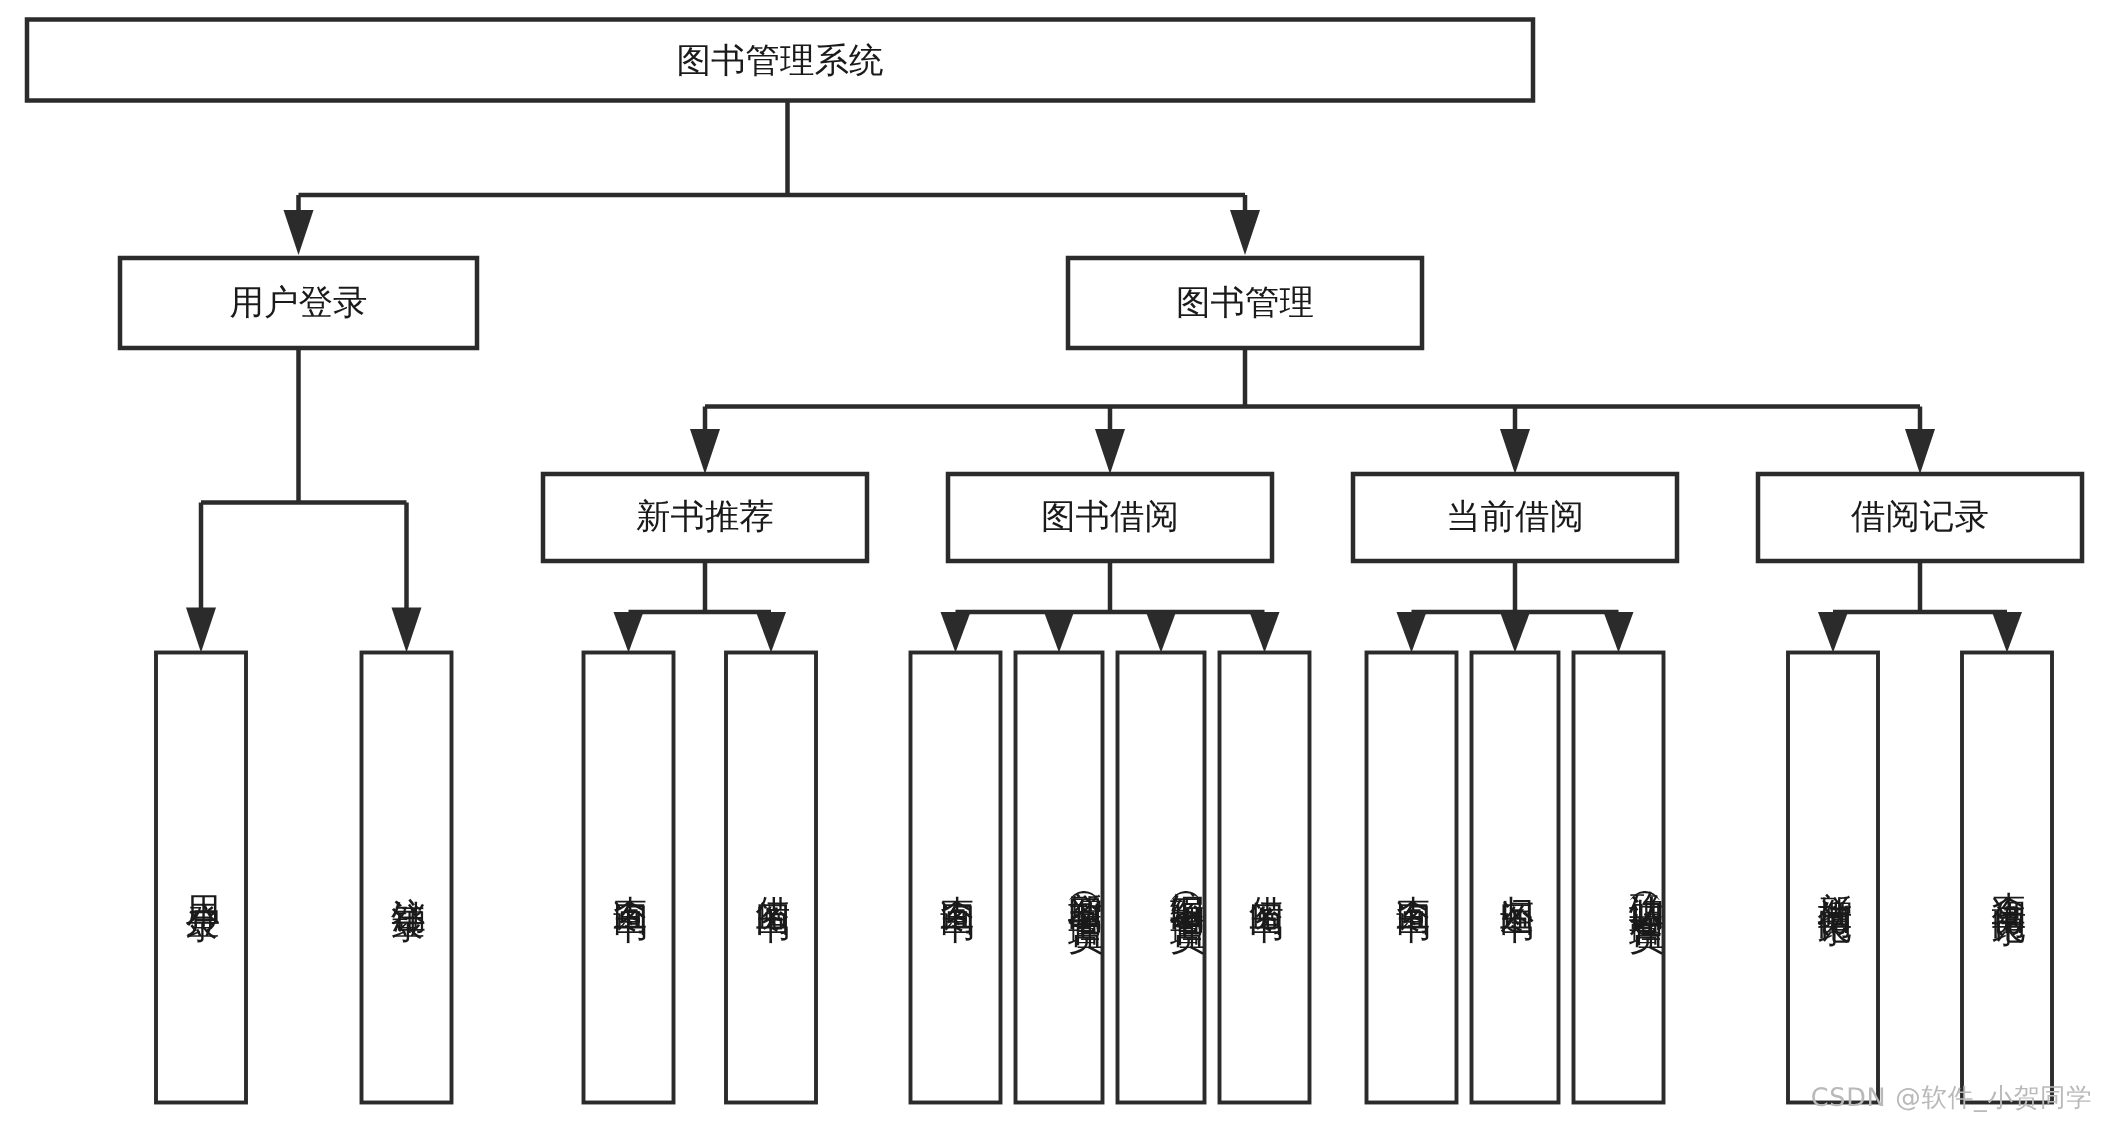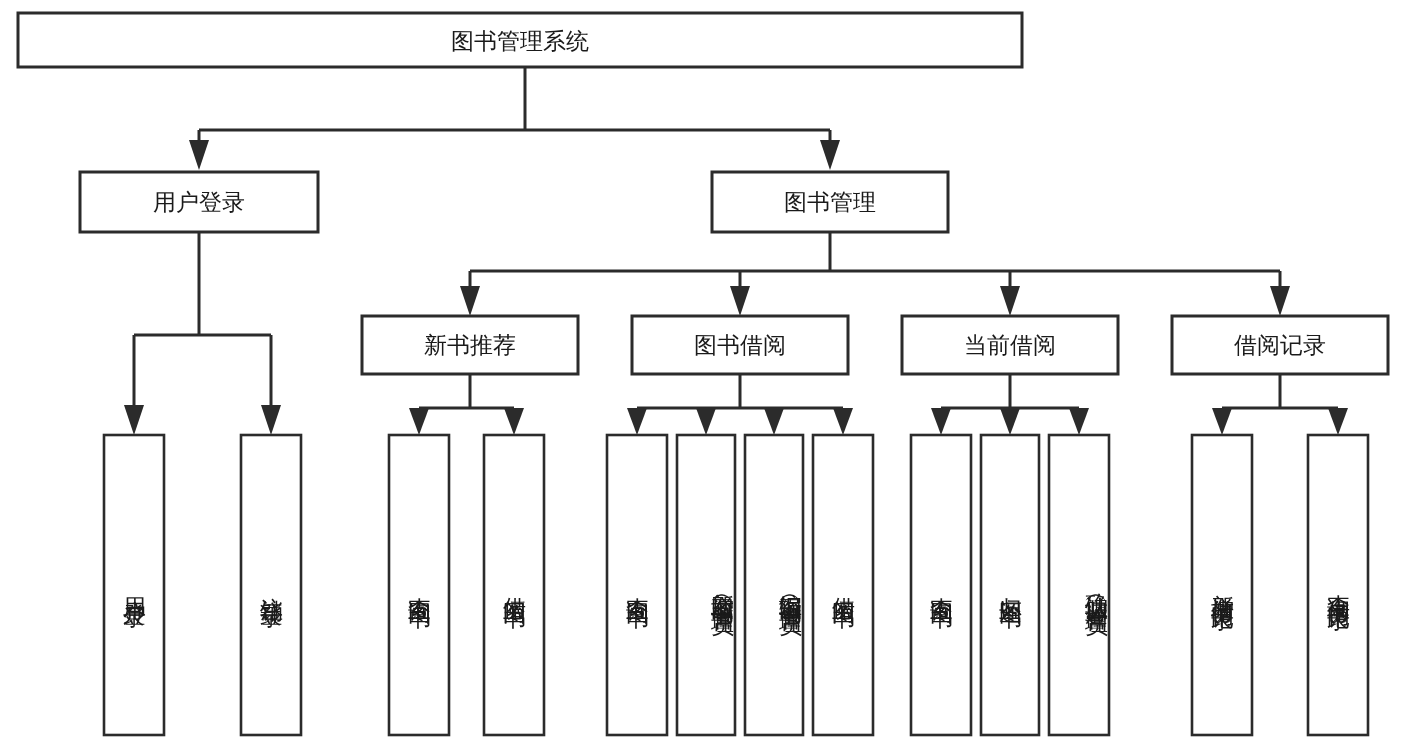--- a/index.html
+++ b/index.html
@@ -228,14 +228,15 @@
   <div class="vlabel" style="left:745px; top:435px; width:58px; height:300px; display:flex; align-items:flex-start; justify-content:center; padding-top:6px; box-sizing:border-box;">编辑图书（管理员）</div>
   <div class="vlabel" style="left:813px; top:435px; width:60px; height:300px; display:flex; align-items:center; justify-content:center;">借阅图书</div>
 
   <div class="vlabel" style="left:911px; top:435px; width:60px; height:300px; display:flex; align-items:center; justify-content:center;">查询图书</div>
   <div class="vlabel" style="left:981px; top:435px; width:58px; height:300px; display:flex; align-items:center; justify-content:center;">归还图书</div>
   <div class="vlabel" style="left:1049px; top:435px; width:60px; height:300px; display:flex; align-items:flex-start; justify-content:center; padding-top:6px; box-sizing:border-box;">确认归还（管理员）</div>
 
   <div class="vlabel" style="left:1192px; top:435px; width:60px; height:300px; display:flex; align-items:center; justify-content:center;">新增借阅记录</div>
   <div class="vlabel" style="left:1308px; top:435px; width:60px; height:300px; display:flex; align-items:center; justify-content:center;">查询借阅记录</div>
 
+  <div class="watermark">CSDN @软件_小贺同学</div>
 
 </div>
 
 </body></html>

